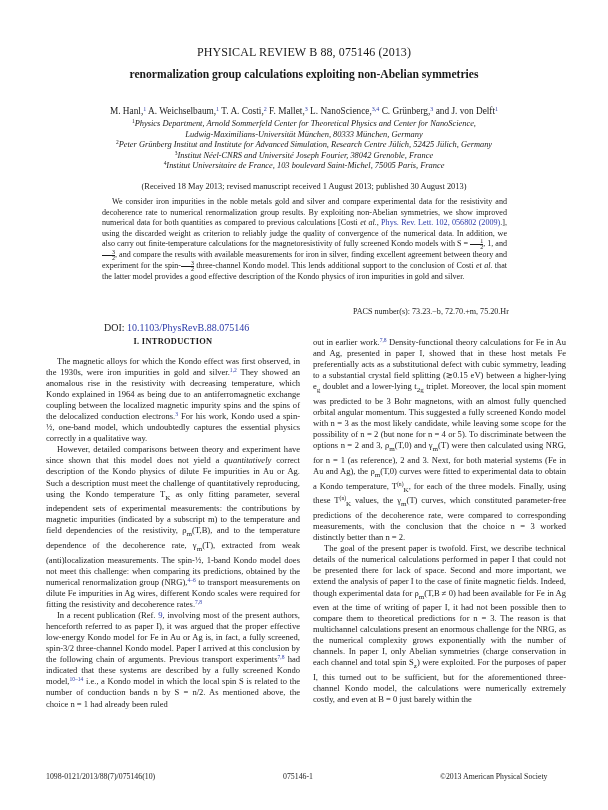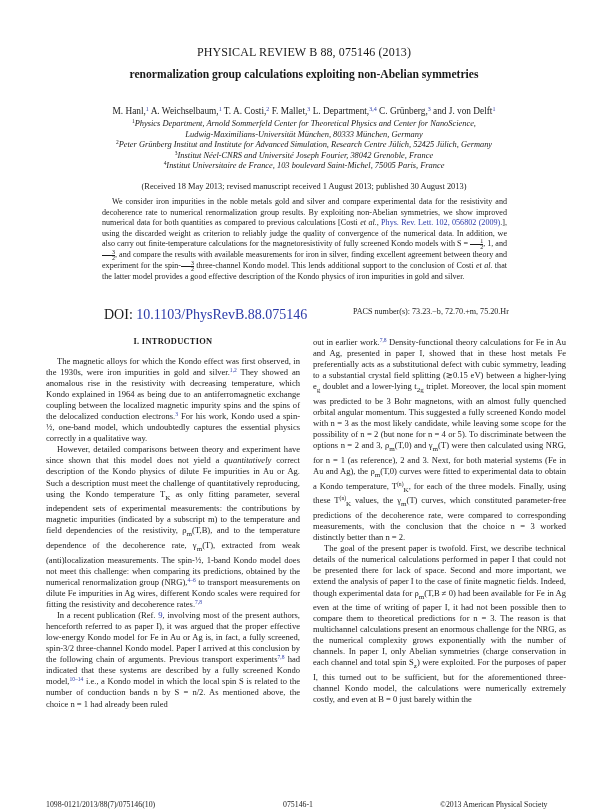--- a/index.html
+++ b/index.html
@@ -9,31 +9,31 @@
     color: #1a1a1a;
   }
   .abs { position: absolute; }
   .journal { top: 45px; left: 0; width: 608px; text-align: center; font-size: 12px; letter-spacing: 0.1px; }
   .title { top: 68px; left: 40px; width: 528px; text-align: center; font-weight: bold; font-size: 11.6px; line-height: 14.5px; }
   .authors { top: 106px; left: 20px; width: 568px; text-align: center; font-size: 9.3px; line-height: 11px; }
   .affils { top: 119px; left: 20px; width: 568px; text-align: center; font-size: 8.4px; line-height: 10.6px; font-style: italic; }
   .affils div { white-space: nowrap; }
   .received { top: 182px; left: 20px; width: 568px; text-align: center; font-size: 8.4px; }
   .abstract { top: 197px; left: 102px; width: 405px; font-size: 8.1px; line-height: 10.55px; text-align: justify; text-indent: 10px; }
-  .doi { top: 307px; left: 104px; font-size: 14px; }
+  .doi { top: 322px; left: 104px; font-size: 10px; }
   .pacs { top: 307px; left: 325px; font-size: 8.1px; white-space: nowrap; padding-left: 28px; }
   .link { color: #2b3aa8; }
   sup { font-size: 65%; line-height: 0; vertical-align: 0.5em; }
   .sup-link { color: #2b3aa8; }
   .col { font-size: 8.55px; line-height: 11.05px; text-align: justify; }
   .col p { margin: 0; text-indent: 11px; }
   .col-left { top: 356px; left: 46px; width: 254px; }
   .col-right { top: 337px; left: 313px; width: 253px; }
   .sec-head { top: 337px; left: 46px; width: 254px; text-align: center; font-size: 8.4px; font-weight: bold; letter-spacing: 0.3px; }
-  .footer { top: 772px; font-size: 7.8px; margin-top: 28px; }
+  .footer { top: 772px; font-size: 7.8px; }
   .foot-left { left: 46px; }
   .foot-mid { left: 0; width: 596px; text-align: center; }
   .foot-right { left: 440px; width: 126px; text-align: left; }
   .frac { display: inline-block; font-size: 6px; vertical-align: middle; line-height: 5px; text-align: center; }
   .frac span { display: block; }
   .frac .num { border-bottom: 0.6px solid #1a1a1a; }
 </style>
 </head>
 <body>
 
@@ -41,21 +41,21 @@
 
 <div class="abs title">
   <div>renormalization group calculations exploiting non-Abelian symmetries</div>
 </div>
 
 <div class="abs authors">
   <span><span>M. Hanl,</span><sup class="sup-link">1</sup></span>
   <span><span>A. Weichselbaum,</span><sup class="sup-link">1</sup></span>
   <span><span>T. A. Costi,</span><sup class="sup-link">2</sup></span>
   <span><span>F. Mallet,</span><sup class="sup-link">3</sup></span>
-  <span><span>L. Department,</span><sup class="sup-link">3,4</sup></span>
+  <span><span>L. NanoScience,</span><sup class="sup-link">3,4</sup></span>
   <span><span>C. Grünberg,</span><sup class="sup-link">3</sup></span>
   <span><span>and J. von Delft</span><sup class="sup-link">1</sup></span>
 </div>
 
 <div class="abs affils">
   <div><sup style="font-style:normal">1</sup><span>Physics Department, Arnold Sommerfeld Center for Theoretical Physics and Center for NanoScience,</span></div>
   <div><span>Ludwig-Maximilians-Universität München, 80333 München, Germany</span></div>
   <div><sup style="font-style:normal">2</sup><span>Peter Grünberg Institut and Institute for Advanced Simulation, Research Centre Jülich, 52425 Jülich, Germany</span></div>
   <div><sup style="font-style:normal">3</sup><span>Institut Néel-CNRS and Université Joseph Fourier, 38042 Grenoble, France</span></div>
   <div><sup style="font-style:normal">4</sup><span>Institut Universitaire de France, 103 boulevard Saint-Michel, 75005 Paris, France</span></div>

